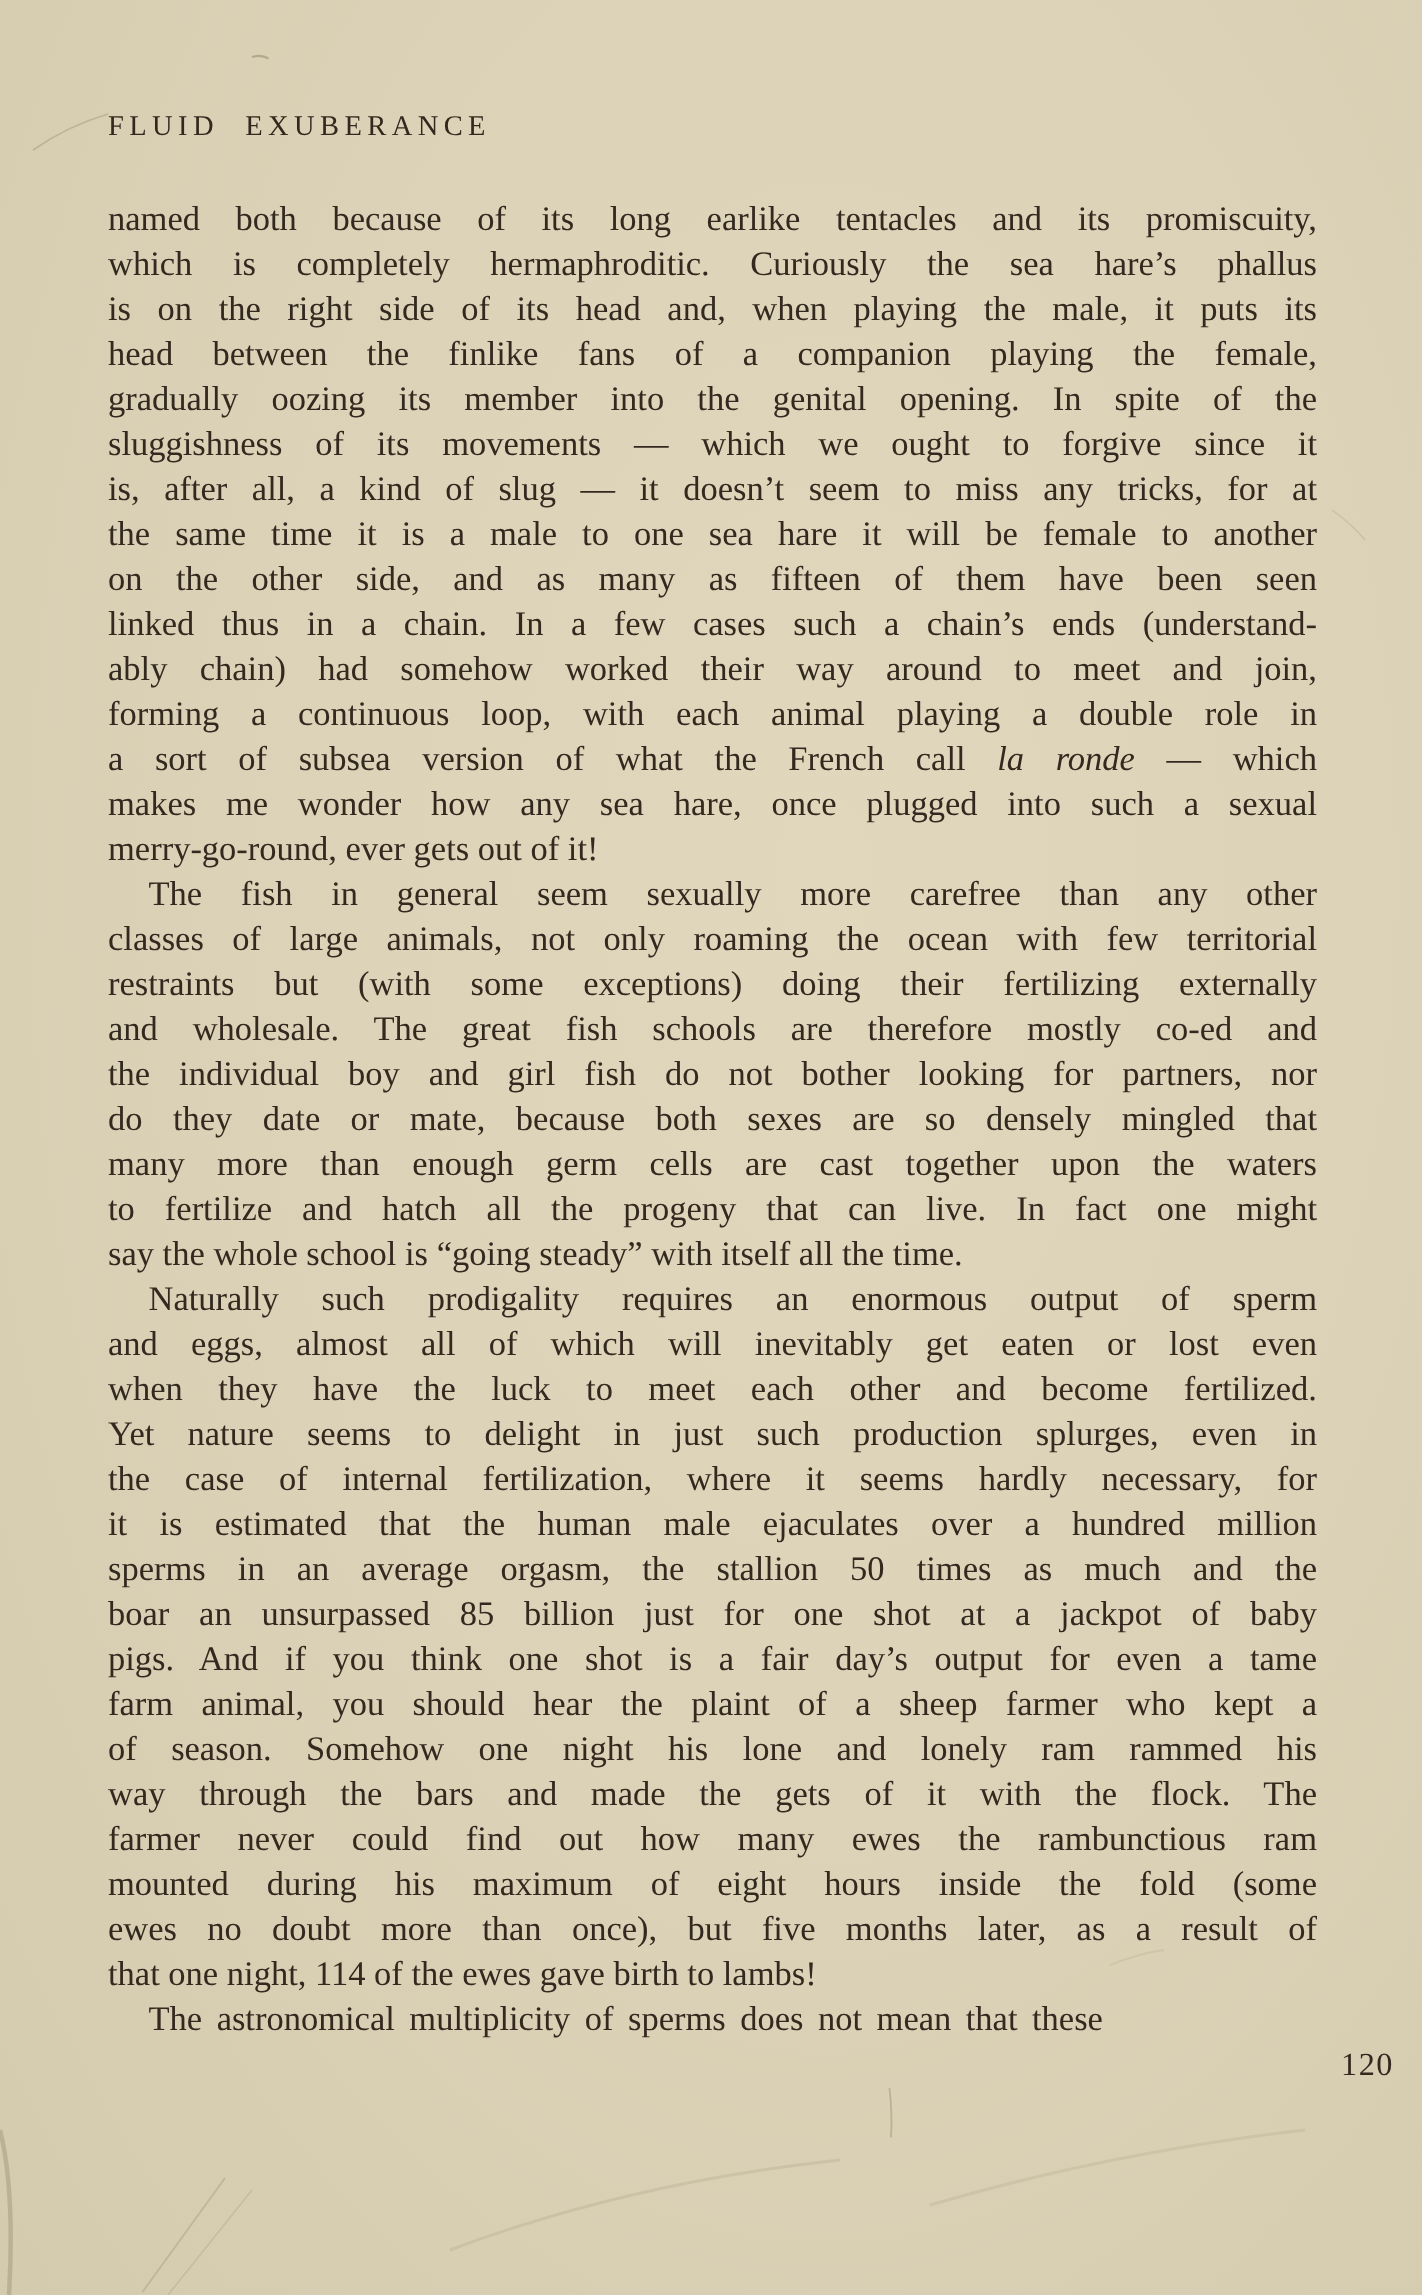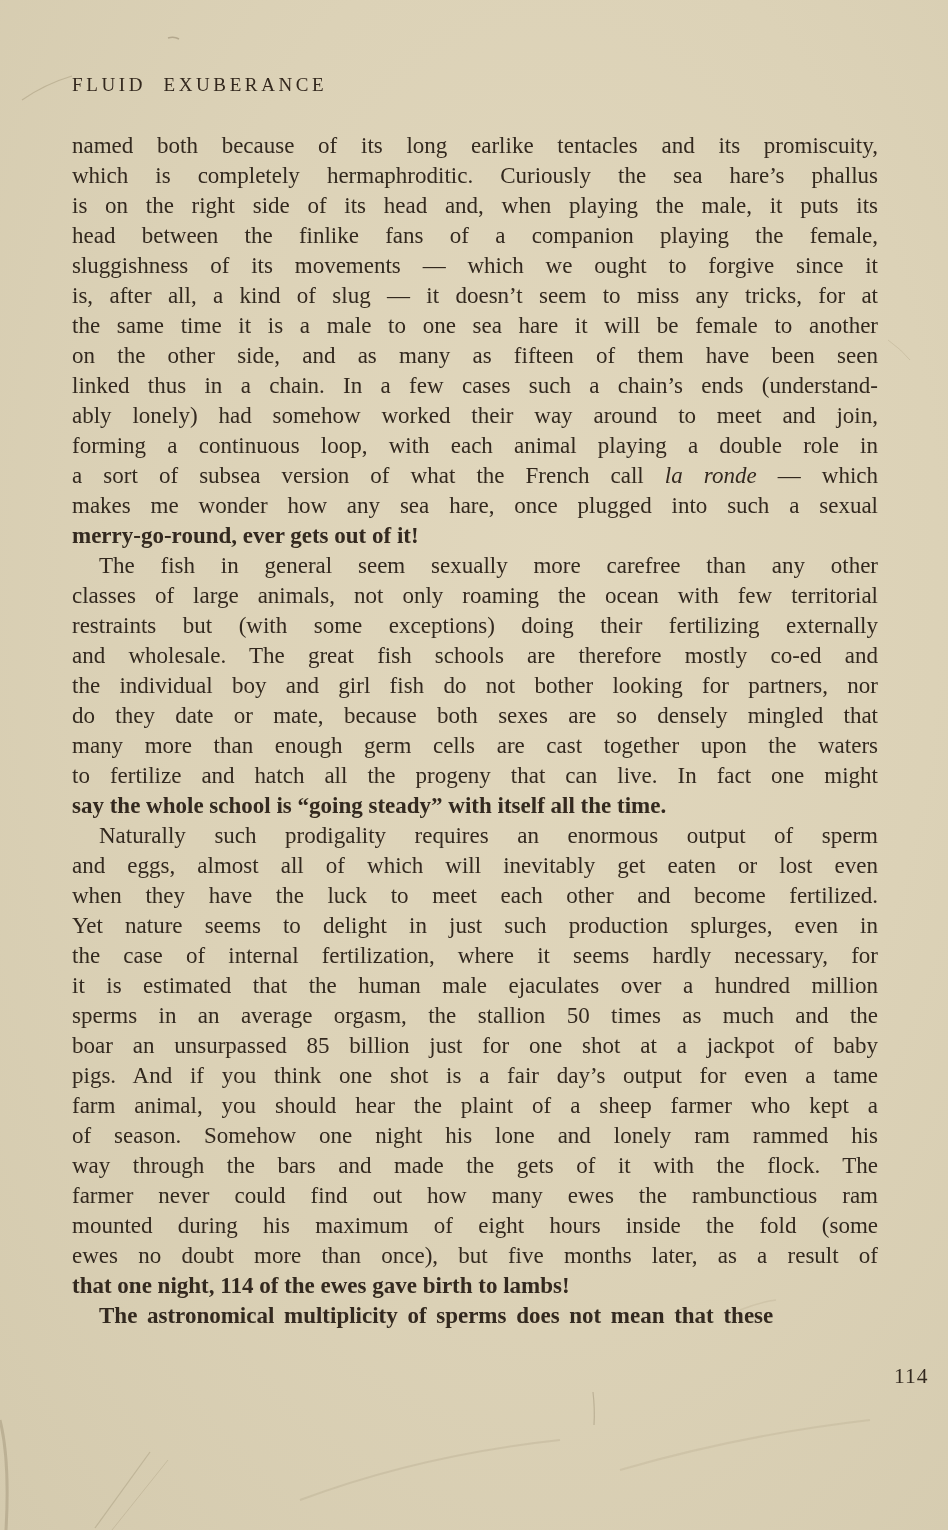--- a/index.html
+++ b/index.html
@@ -41,21 +41,20 @@
     height: 30px;
     line-height: 30px;
     text-align: justify;
     text-align-last: justify;
   }
   .line.indent {
     text-indent: 27px;
   }
   .line.no-just {
     text-align-last: left;
-    font-weight: bold;
   }
   .line.wide {
     word-spacing: 0.17em;
   }
   .page-number {
     position: absolute;
     left: 894px;
     top: 1361px;
     height: 30px;
     line-height: 30px;
@@ -87,26 +86,27 @@
     <path d="M0 1420 Q 10 1460, 6 1530" stroke="rgba(115,100,72,0.25)" stroke-width="3" fill="none"></path>
   </svg>
 
   <div class="running-header">FLUID EXUBERANCE</div>
 
   <div class="body-text">
       <div class="line">named both because of its long earlike tentacles and its promiscuity,</div>
       <div class="line">which is completely hermaphroditic. Curiously the sea hare’s phallus</div>
       <div class="line">is on the right side of its head and, when playing the male, it puts its</div>
       <div class="line">head between the finlike fans of a companion playing the female,</div>
+      <div class="line">gradually oozing its member into the genital opening. In spite of the</div>
       <div class="line">sluggishness of its movements — which we ought to forgive since it</div>
       <div class="line">is, after all, a kind of slug — it doesn’t seem to miss any tricks, for at</div>
       <div class="line">the same time it is a male to one sea hare it will be female to another</div>
       <div class="line">on the other side, and as many as fifteen of them have been seen</div>
       <div class="line">linked thus in a chain. In a few cases such a chain’s ends (understand-</div>
-      <div class="line">ably lonely) had somehow worked their way around to meet and join,</div>
+      <div class="line">ably chain) had somehow worked their way around to meet and join,</div>
       <div class="line">forming a continuous loop, with each animal playing a double role in</div>
       <div class="line"><span>a sort of subsea version of what the French call </span><i>la ronde</i><span> — which</span></div>
       <div class="line">makes me wonder how any sea hare, once plugged into such a sexual</div>
       <div class="line no-just">merry-go-round, ever gets out of it!</div>
       <div class="line indent">The fish in general seem sexually more carefree than any other</div>
       <div class="line">classes of large animals, not only roaming the ocean with few territorial</div>
       <div class="line">restraints but (with some exceptions) doing their fertilizing externally</div>
       <div class="line">and wholesale. The great fish schools are therefore mostly co-ed and</div>
       <div class="line">the individual boy and girl fish do not bother looking for partners, nor</div>
       <div class="line">do they date or mate, because both sexes are so densely mingled that</div>
@@ -125,15 +125,15 @@
       <div class="line">farm animal, you should hear the plaint of a sheep farmer who kept a</div>
       <div class="line">of season. Somehow one night his lone and lonely ram rammed his</div>
       <div class="line">way through the bars and made the gets of it with the flock. The</div>
       <div class="line">farmer never could find out how many ewes the rambunctious ram</div>
       <div class="line">mounted during his maximum of eight hours inside the fold (some</div>
       <div class="line">ewes no doubt more than once), but five months later, as a result of</div>
       <div class="line no-just">that one night, 114 of the ewes gave birth to lambs!</div>
       <div class="line indent no-just wide">The astronomical multiplicity of sperms does not mean that these</div>
     </div>
 
-  <div class="page-number">114</div>
+  <div class="page-number">120</div>
 
 </div>
 
 </body></html>

